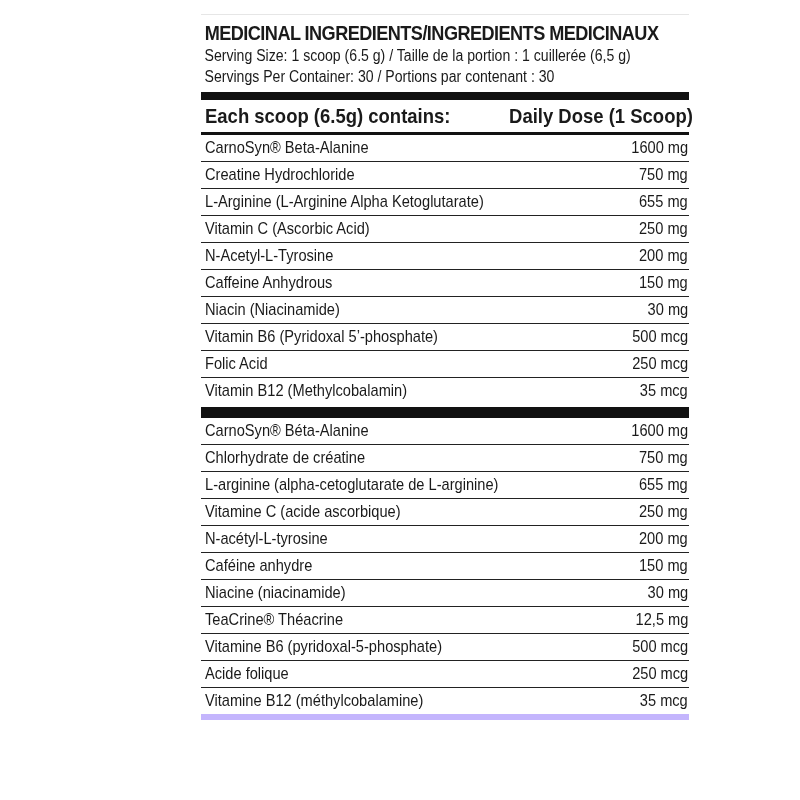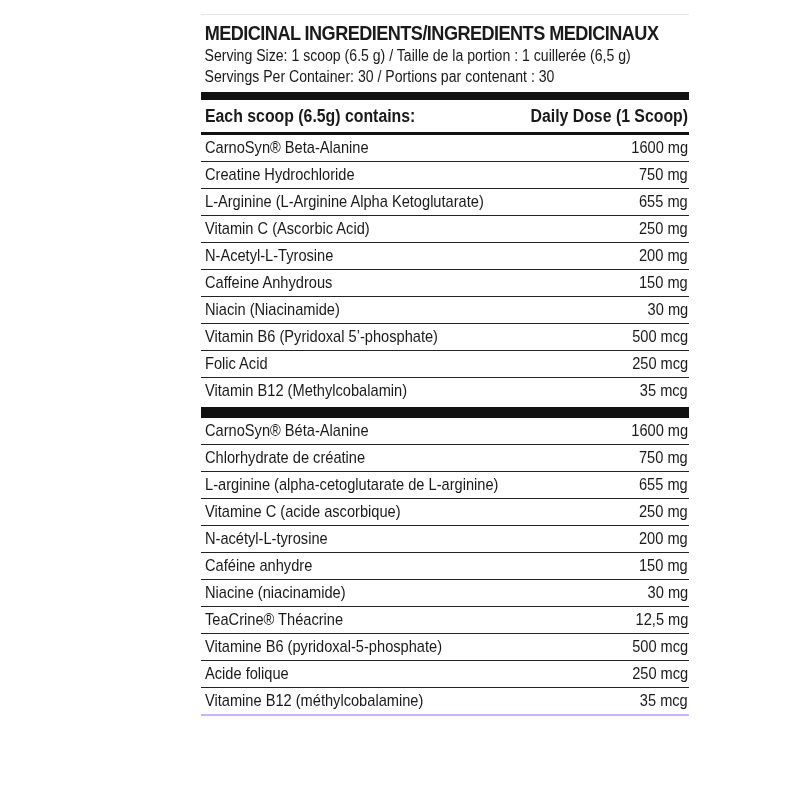--- a/index.html
+++ b/index.html
@@ -2,27 +2,27 @@
 <html><head>
 <meta charset="utf-8">
 <style>
   html, body { margin:0; padding:0; background:#ffffff; }
   body { width:800px; height:800px; position:relative; overflow:hidden; font-family:"Liberation Sans", sans-serif; color:#1a1a1a; }
   .label { position:absolute; left:154px; width:488px; top:14px;margin-left:47px; }
   .top-rule { height:1px; background:#e6e6e6; margin-bottom:6px; }
   .title { font-weight:bold; font-size:19.5px; letter-spacing:-0.6px; transform:scaleX(0.93); transform-origin:left; white-space:nowrap; line-height:24px; padding-left:4px; }
   .sub { font-size:16px; line-height:21px; transform:scaleX(0.88); transform-origin:left; white-space:nowrap; padding-left:4px; }
   .thick-bar { height:8px; background:#111; margin-top:5px; }
-  .hdr { display:flex; justify-content:space-between; align-items:center; height:32px; font-weight:bold; font-size:18px; padding:0 1px 0 4px; }
+  .hdr { display:flex; justify-content:space-between; align-items:center; height:32px; font-weight:bold; font-size:21px; padding:0 1px 0 4px; }
   .hdr span { white-space:nowrap; display:inline-block; transform:scaleX(0.88); }
   .hdr .l { transform-origin:left; }
   .hdr .r { transform-origin:right; }
   .hdr-rule { height:3px; background:#111; }
   .row { display:flex; justify-content:space-between; align-items:center; height:26px; border-bottom:1.5px solid #222; font-size:17px; padding:0 1px 0 4px; }
-  .row:last-child { border-bottom:2px solid #c4b5fd; }
+  .row:last-child { border-bottom:6px solid #c4b5fd; }
   .row span { white-space:nowrap; display:inline-block; transform:scaleX(0.86); }
   .row .l { transform-origin:left; }
   .row .r { transform-origin:right; }
   .section2 .thick-bar { margin-top:3px; }
 </style>
 </head>
 <body>
 
 <div class="label">
   <div class="top-rule"></div>

